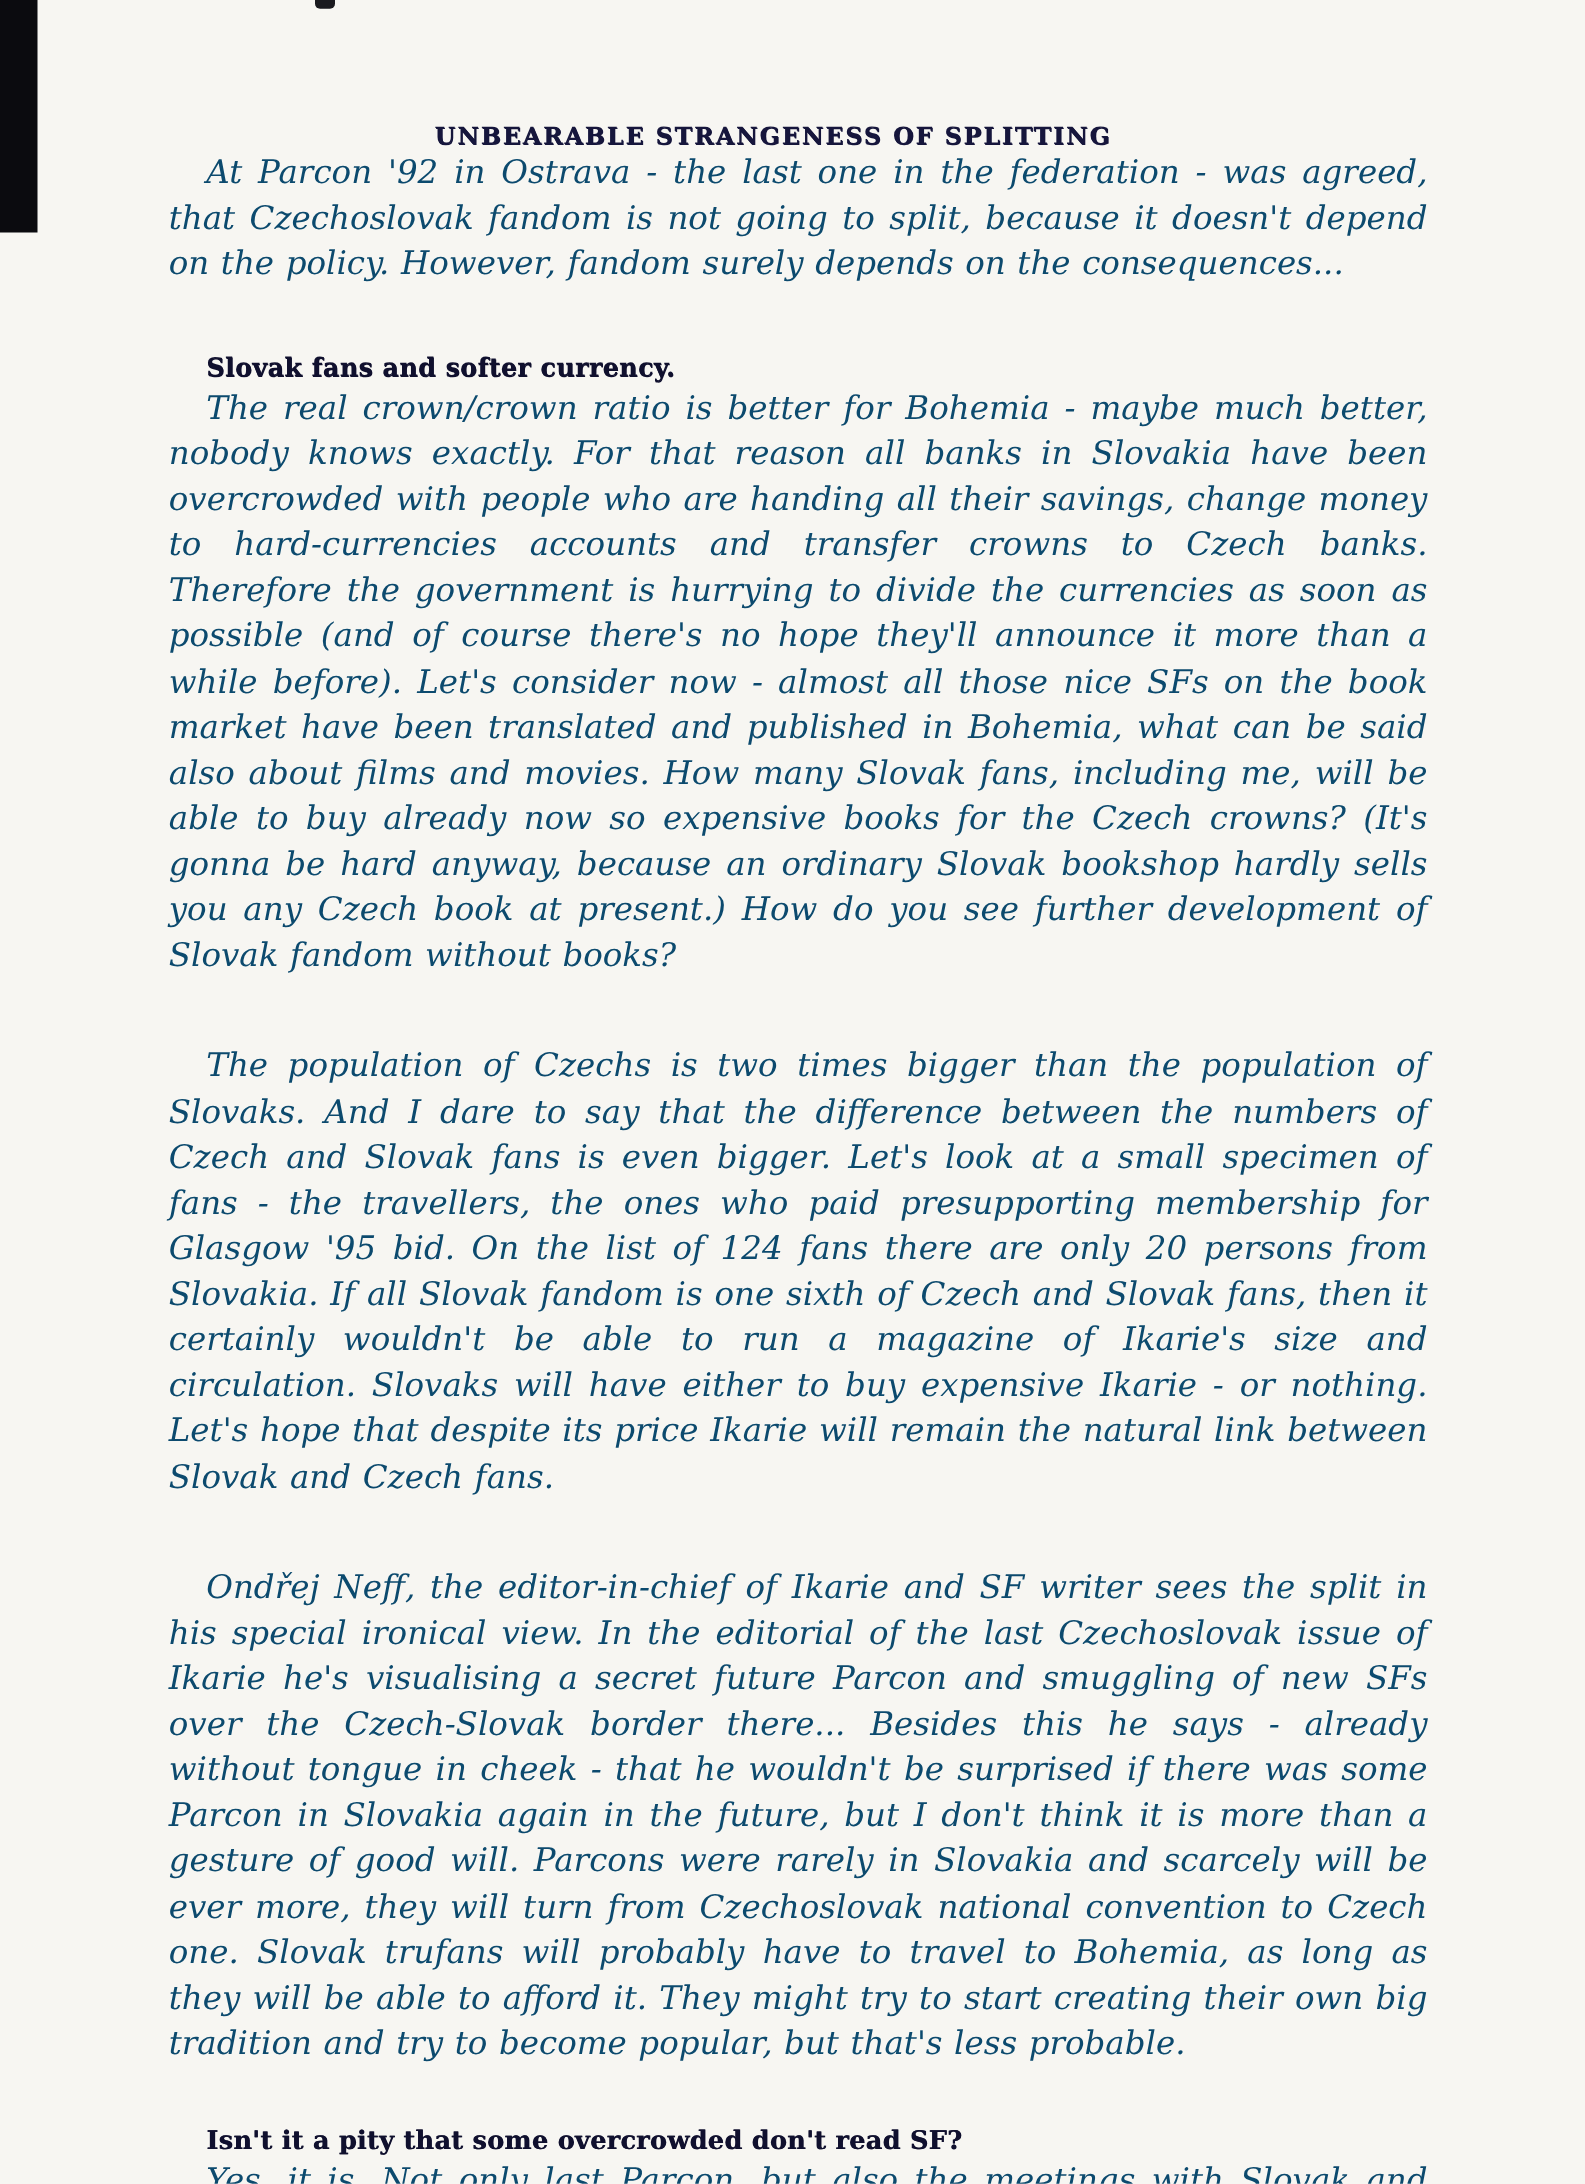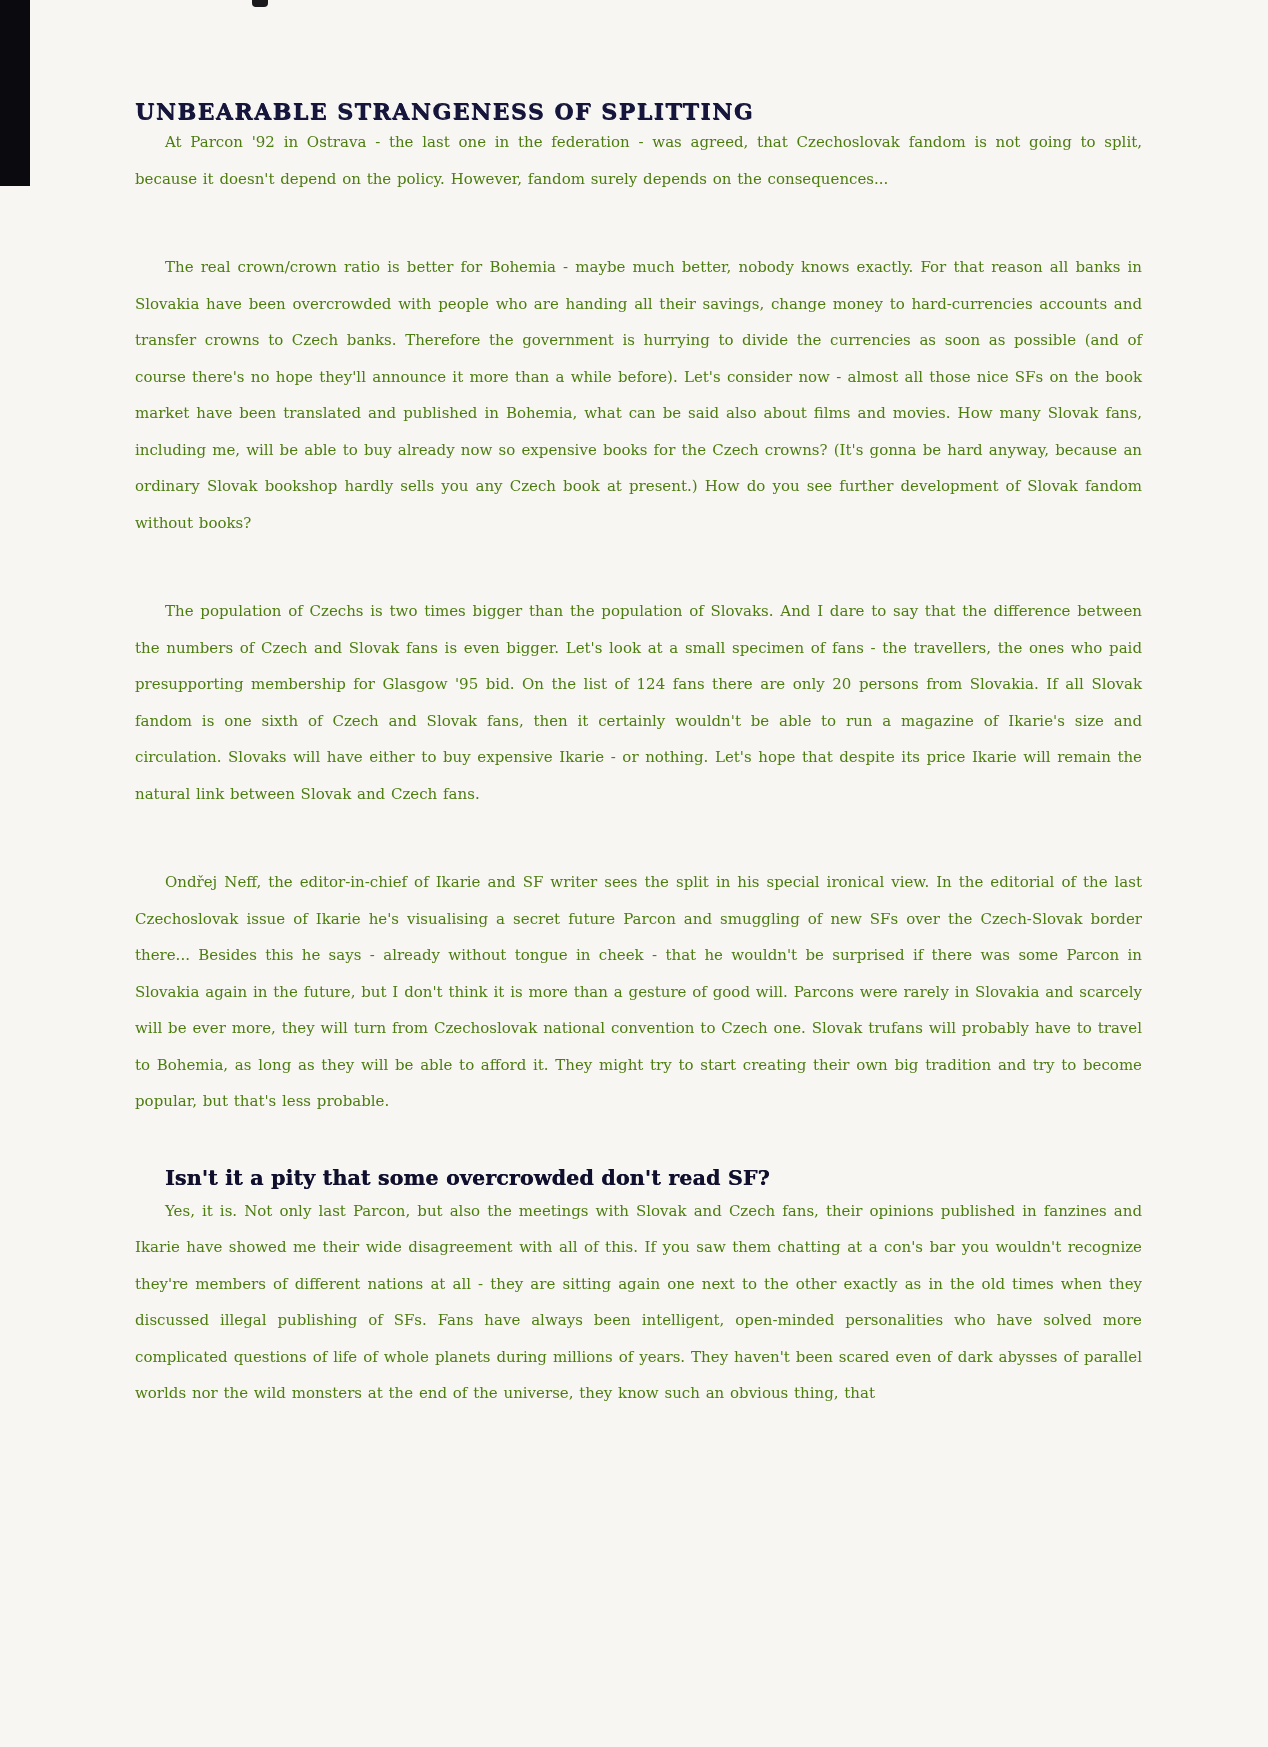--- a/index.html
+++ b/index.html
@@ -33,40 +33,41 @@
     background: #1a1a1f;
     border-radius: 0 0 4px 4px;
   }
   .page {
     position: absolute;
     left: 135px;
     top: 98px;
     width: 1007px;
   }
   .doc-title {
-    text-align: left;
-    font-size: 22px;
+    text-align: center;
+    font-size: 19px;
     font-weight: bold;
     letter-spacing: 1.5px;
     color: #16163c;
     margin: 0 40px 0 0;
     text-shadow: 0.6px 0.6px 0 #16163c;
     font-family: "DejaVu Serif", serif;
   }
   .intro {
     margin-top: 62px;
   }
   p.body-text {
-    font-size: 15px;
+    font-size: 26px;
     line-height: 36.5px;
     text-align: justify;
     text-indent: 30px;
     margin: 0;
-    color: #4d7c0f;
+    color: #0c4a6e;
     word-spacing: 1px;
+    font-style: italic;
   }
   .section {
     margin-top: 0;
   }
   .section-heading {
     font-size: 20.5px;
     font-weight: bold;
     color: #10102e;
     margin: 0 0 3px 30px;
     letter-spacing: 0.2px;
@@ -83,20 +84,21 @@
 
 <div class="page">
 
   <h1 class="doc-title">UNBEARABLE STRANGENESS OF SPLITTING</h1>
 
   <p class="body-text intro">At Parcon '92 in Ostrava - the last one in the federation - was agreed, that Czechoslovak fandom is not going to split, because it doesn't depend on the policy. However, fandom surely depends on the consequences...</p>
 
   <div class="gap-lg"></div>
 
   <div class="section">
+    <h2 class="section-heading">Slovak fans and softer currency.</h2>
     <p class="body-text">The real crown/crown ratio is better for Bohemia - maybe much better, nobody knows exactly. For that reason all banks in Slovakia have been overcrowded with people who are handing all their savings, change money to hard-currencies accounts and transfer crowns to Czech banks. Therefore the government is hurrying to divide the currencies as soon as possible (and of course there's no hope they'll announce it more than a while before). Let's consider now - almost all those nice SFs on the book market have been translated and published in Bohemia, what can be said also about films and movies. How many Slovak fans, including me, will be able to buy already now so expensive books for the Czech crowns? (It's gonna be hard anyway, because an ordinary Slovak bookshop hardly sells you any Czech book at present.) How do you see further development of Slovak fandom without books?</p>
   </div>
 
   <div class="gap-lg"></div>
 
   <div class="section">
     <p class="body-text">The population of Czechs is two times bigger than the population of Slovaks. And I dare to say that the difference between the numbers of Czech and Slovak fans is even bigger. Let's look at a small specimen of fans - the travellers, the ones who paid presupporting membership for Glasgow '95 bid. On the list of 124 fans there are only 20 persons from Slovakia. If all Slovak fandom is one sixth of Czech and Slovak fans, then it certainly wouldn't be able to run a magazine of Ikarie's size and circulation. Slovaks will have either to buy expensive Ikarie - or nothing. Let's hope that despite its price Ikarie will remain the natural link between Slovak and Czech fans.</p>
   </div>
 
   <div class="gap-lg"></div>

